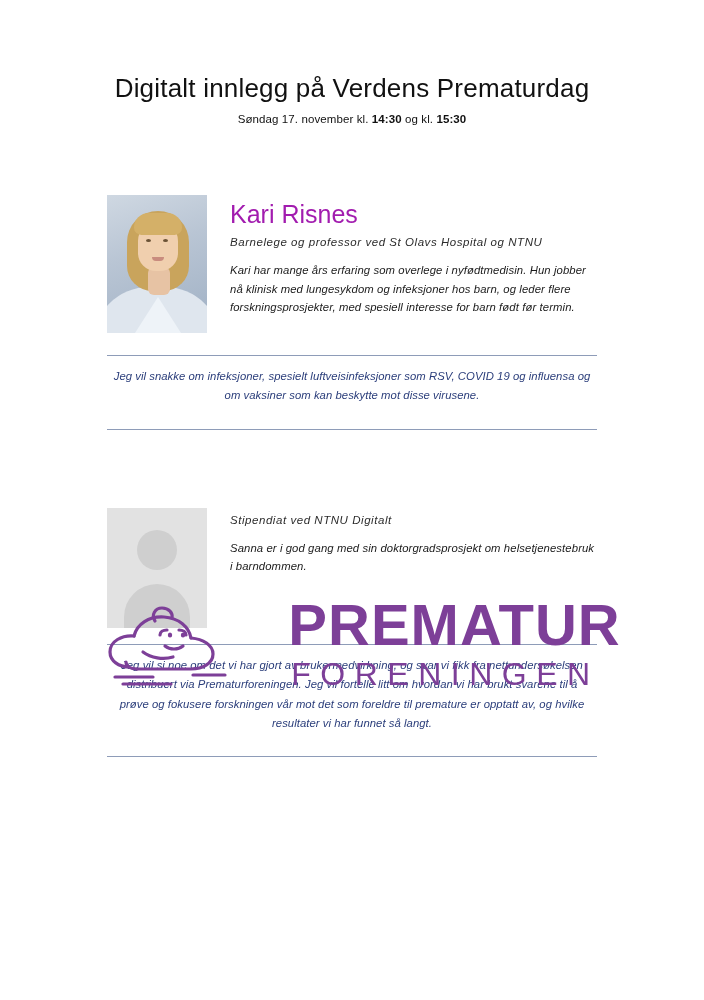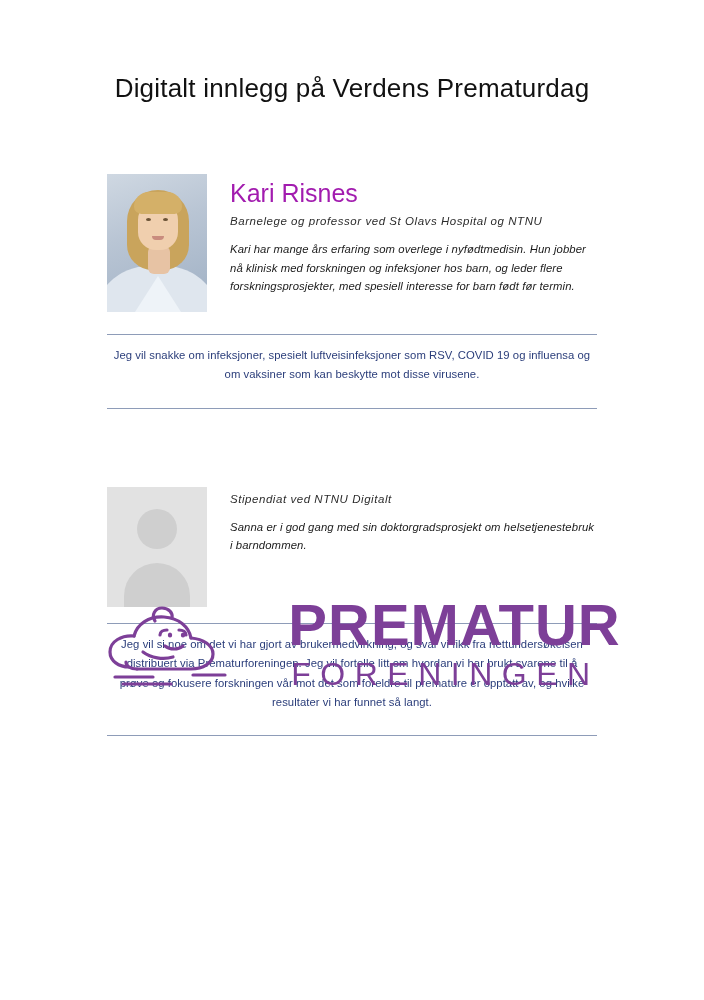--- a/index.html
+++ b/index.html
@@ -204,20 +204,21 @@
     border: 0;
     border-top: 1px solid #8e9cb8;
     margin: 14px 0 0 0;
     width: 100%;
   }
   .rule-top-1 { margin-top: 22px; }
   .rule-top-2 { margin-top: 16px; }
 
   .quote {
     font-size: 11.3px;
+    font-style: italic;
     color: #2a3d7a;
     text-align: center;
     line-height: 1.72;
     padding: 11px 6px 9px 6px;
     letter-spacing: 0.05px;
   }
 
   
   .logo-wrap {
     position: absolute;
@@ -256,40 +257,43 @@
     padding-left: 3px;
   }
 </style>
 </head>
 <body>
 
 <div class="page">
 
   <div class="header">
     <h1 class="doc-title">Digitalt innlegg på Verdens Prematurdag</h1>
+    <div class="doc-subtitle">
+      <span>Søndag 17. november  kl. </span><b>14:30</b><span> og kl. </span><b>15:30</b>
+    </div>
   </div>
 
   <div class="speaker speaker-1">
     <div class="speaker-row">
       <div class="portrait portrait-1">
         <div class="ph-bg"></div>
         <div class="ph-shoulders"></div>
         <div class="ph-hair-back"></div>
         <div class="ph-neck"></div>
         <div class="ph-collar"></div>
         <div class="ph-face"></div>
         <div class="ph-fringe"></div>
         <div class="ph-eye l"></div>
         <div class="ph-eye r"></div>
         <div class="ph-mouth"></div>
       </div>
       <div class="speaker-text">
         <h2 class="speaker-name">Kari Risnes</h2>
         <div class="speaker-role">Barnelege  og  professor  ved  St Olavs  Hospital  og  NTNU</div>
-        <div class="speaker-bio">Kari har mange års erfaring som overlege i nyfødtmedisin.  Hun jobber nå klinisk med forskningen og infeksjoner hos barn, og leder flere forskningsprosjekter,  med spesiell interesse for barn født før termin.</div>
+        <div class="speaker-bio">Kari har mange års erfaring som overlege i nyfødtmedisin.  Hun jobber nå klinisk med lungesykdom og infeksjoner hos barn, og leder flere forskningsprosjekter,  med spesiell interesse for barn født før termin.</div>
       </div>
     </div>
     <hr class="rule rule-top-1">
     <div class="quote">Jeg vil snakke om infeksjoner, spesielt luftveisinfeksjoner  som RSV, COVID 19 og influensa og om vaksiner som kan beskytte mot disse virusene.</div>
     <hr class="rule">
   </div>
 
   <div class="speaker speaker-2">
     <div class="speaker-row">
       <div class="portrait portrait-2">

